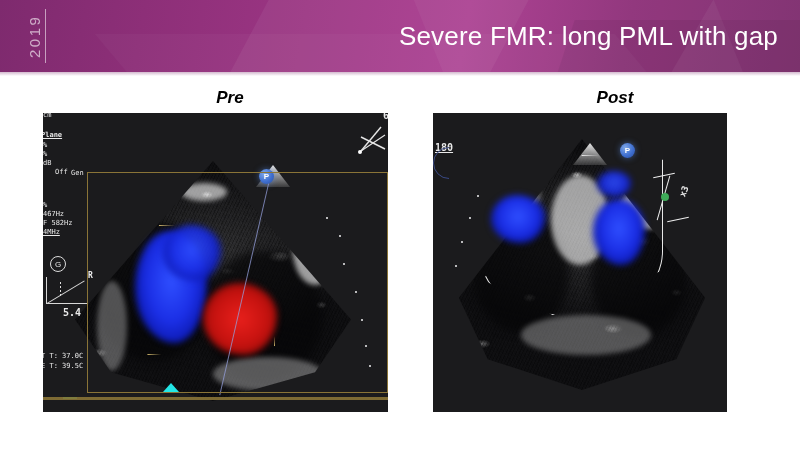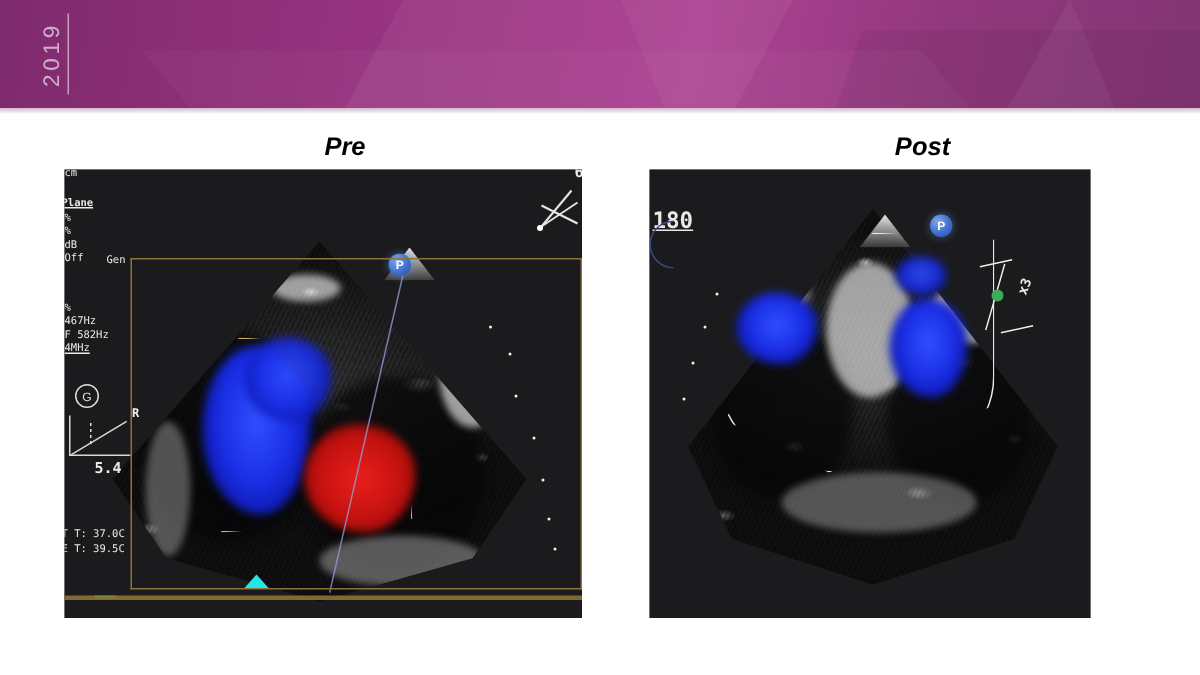--- a/index.html
+++ b/index.html
@@ -169,20 +169,21 @@
   <div class="banner-facet f2"></div>
   <div class="banner-facet f3"></div>
   <div class="banner-facet f4"></div>
   <div class="banner-facet f5"></div>
 
   <div class="logo">
     <div class="logo-year">2019</div>
     <div class="logo-rule"></div>
   </div>
 
+  <div class="banner-title">Severe FMR: long PML with gap</div>
 </div>
 <div class="banner-shadow"></div>
 
 <div class="caption" id="cap-pre">Pre</div>
 <div class="caption" id="cap-post">Post</div>
 
 <div class="echo" id="panel-pre">
   <div class="echo-bg"></div>
 
   <div class="tissue" id="pre-sector">
@@ -215,21 +216,21 @@
   <div class="dotarc" style="left:322px;top:232px;"></div>
   <div class="dotarc" style="left:326px;top:252px;"></div>
 
   <div class="pmark" style="left:216px;top:56px;">P</div>
 
   <div class="ov" style="left:0px;top:-2px;text-align:center;">cm</div>
   <div class="ov ov-b" style="left:-2px;top:18px;text-decoration:underline;">Plane</div>
   <div class="ov" style="left:0px;top:28px;">%</div>
   <div class="ov" style="left:0px;top:37px;">%</div>
   <div class="ov" style="left:0px;top:46px;">dB</div>
-  <div class="ov" style="left:0px;top:55px;">Off</div>
+  <div class="ov" style="left:12px;top:55px;">Off</div>
   <div class="ov" style="left:0px;top:56px;margin-left:28px;">Gen</div>
   <div class="ov" style="left:0px;top:88px;">%</div>
   <div class="ov" style="left:0px;top:97px;">467Hz</div>
   <div class="ov" style="left:0px;top:106px;">F 582Hz</div>
   <div class="ov" style="left:0px;top:115px;text-decoration:underline;">4MHz</div>
 
   <div class="gmark" style="left:7px;top:143px;">G</div>
   <div class="gain-tri" style="left:3px;top:164px;">
     <div class="gain-dots"></div>
   </div>
@@ -277,21 +278,21 @@
 
   <div class="jet jet-blue" style="left:58px;top:82px;width:54px;height:48px;"></div>
   <div class="jet jet-blue" style="left:160px;top:86px;width:52px;height:66px;"></div>
   <div class="jet jet-blue" style="left:164px;top:58px;width:34px;height:26px;opacity:.9"></div>
 
   <div class="dotarc" style="left:44px;top:82px;"></div>
   <div class="dotarc" style="left:36px;top:104px;"></div>
   <div class="dotarc" style="left:28px;top:128px;"></div>
   <div class="dotarc" style="left:22px;top:152px;"></div>
 
-  <div class="ov ov-b" style="left:2px;top:30px;font-size:15px;text-decoration:underline;">180</div>
+  <div class="ov ov-b" style="left:2px;top:30px;font-size:10px;text-decoration:underline;">180</div>
   <div class="arc180" style="left:0px;top:34px;"></div>
 
   <div class="pmark" style="left:187px;top:30px;">P</div>
 
   <div class="caliper" style="left:220px;top:62px;width:22px;height:1px;transform:rotate(-12deg);"></div>
   <div class="caliper" style="left:230px;top:62px;width:1px;height:46px;transform:rotate(16deg);"></div>
   <div class="caliper" style="left:234px;top:106px;width:22px;height:1px;transform:rotate(-12deg);"></div>
   <div class="green-dot" style="left:228px;top:80px;"></div>
   <div class="ov ov-b" style="left:246px;top:74px;font-size:9px;transform:rotate(-68deg);">x3</div>
 </div>

